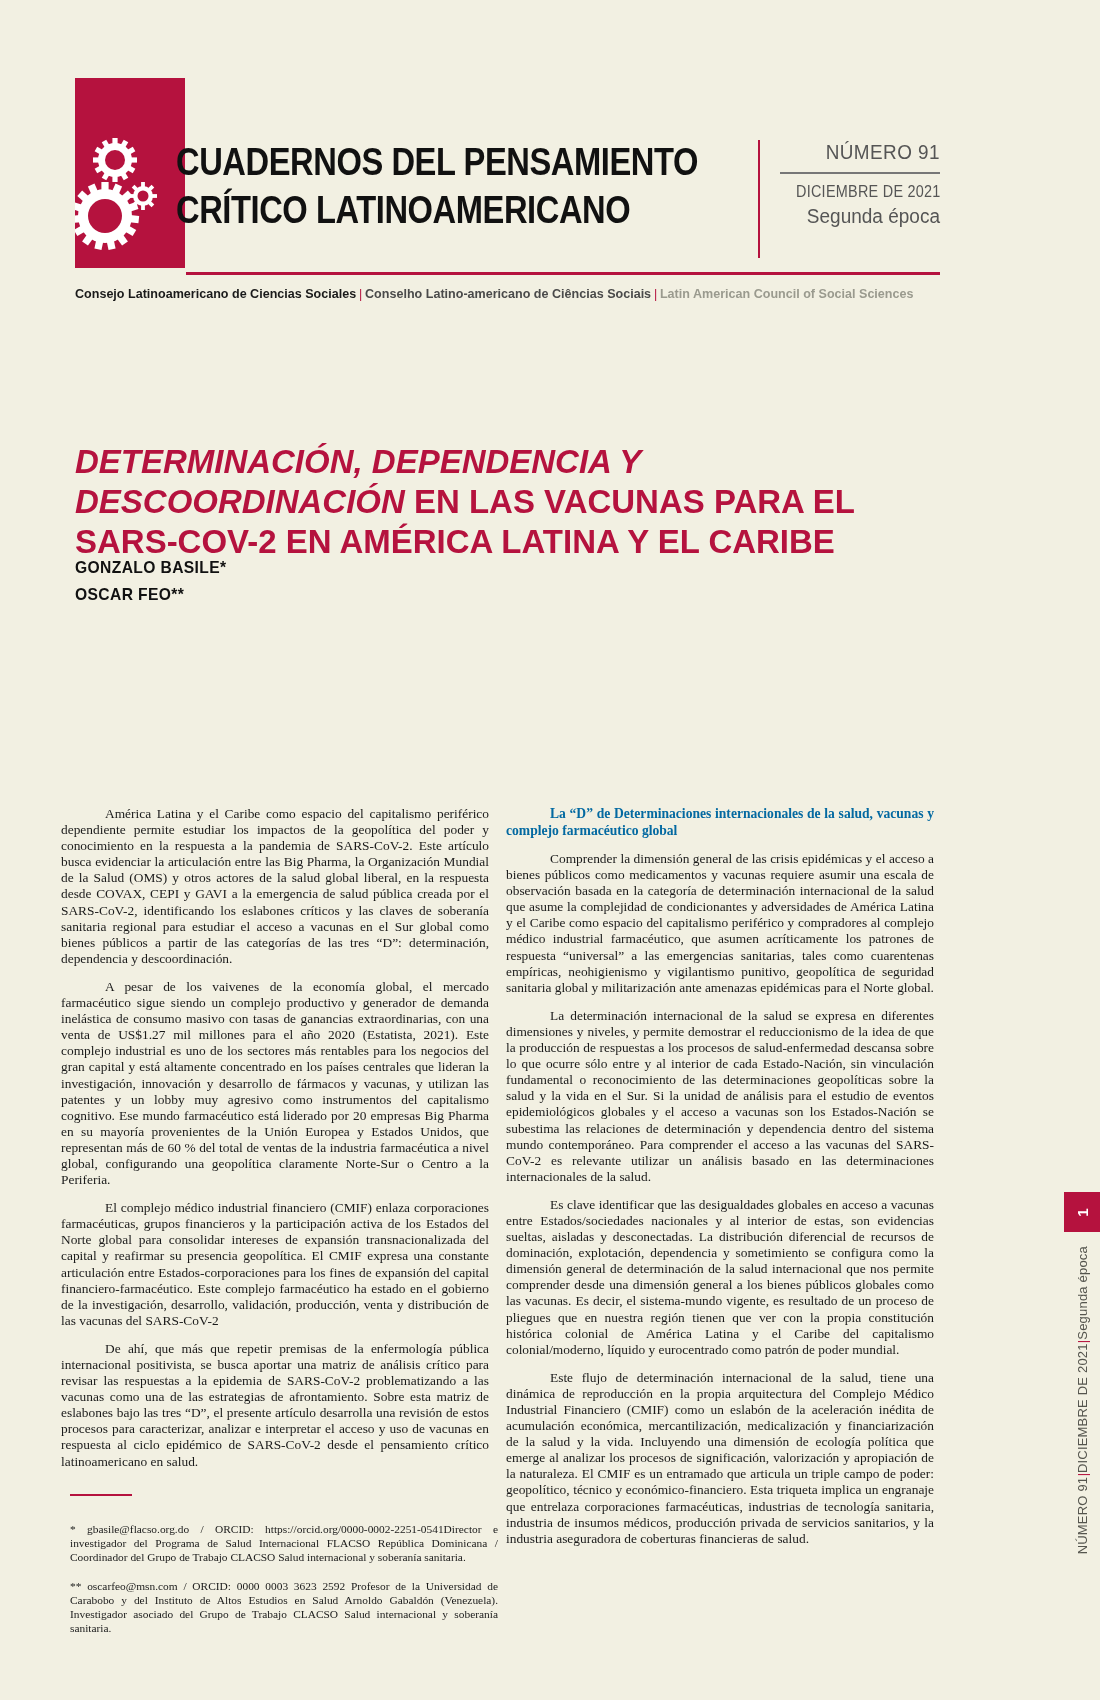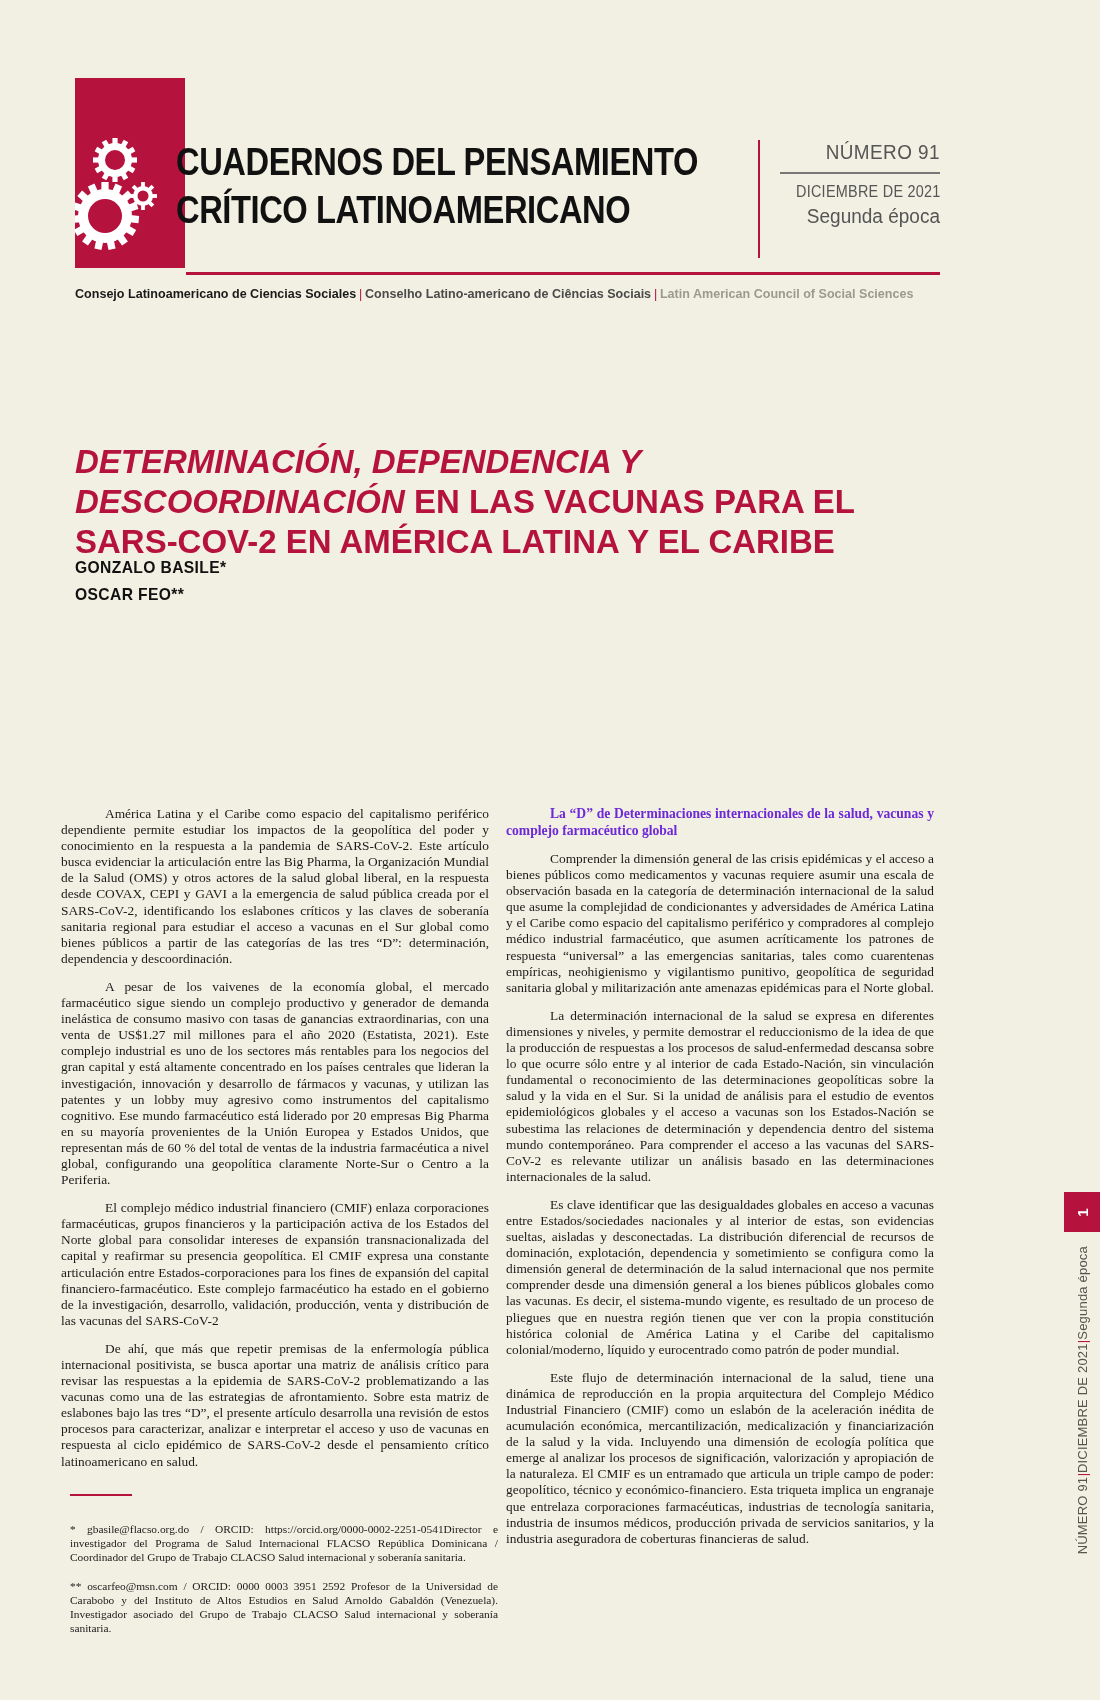--- a/index.html
+++ b/index.html
@@ -100,21 +100,21 @@
     position:absolute;top:806px;width:428px;
     font-size:13.4px;line-height:16.1px;
     text-align:justify;
     hyphens:auto;-webkit-hyphens:auto;
   }
   .col-left{left:61px;}
   .col-right{left:506px;}
   .col p{margin:0 0 12px 0;text-indent:44px;}
 
   .sec-head{
-    font-weight:bold;color:#6d28d9;
+    font-weight:bold;color:#0369a1;
     font-size:13.6px;line-height:16.5px;
     text-indent:0;margin:0 0 16px 0;
   }
 
   
   .fn-rule{
     position:absolute;left:70px;top:1494px;
     width:62px;height:2px;background:#b5123e;
   }
   .footnotes{
@@ -261,21 +261,21 @@
     <p class="sec-head">La “D” de Determinaciones internacionales de la salud, vacunas y complejo farmacéutico global</p>
     <p>Comprender la dimensión general de las crisis epidémicas y el acceso a bienes públicos como medicamentos y vacunas requiere asumir una escala de observación basada en la categoría de determinación internacional de la salud que asume la complejidad de condicionantes y adversidades de América Latina y el Caribe como espacio del capitalismo periférico y compradores al complejo médico industrial farmacéutico, que asumen acríticamente los patrones de respuesta “universal” a las emergencias sanitarias, tales como cuarentenas empíricas, neohigienismo y vigilantismo punitivo, geopolítica de seguridad sanitaria global y militarización ante amenazas epidémicas para el Norte global.</p>
     <p>La determinación internacional de la salud se expresa en diferentes dimensiones y niveles, y permite demostrar el reduccionismo de la idea de que la producción de respuestas a los procesos de salud-enfermedad descansa sobre lo que ocurre sólo entre y al interior de cada Estado-Nación, sin vinculación fundamental o reconocimiento de las determinaciones geopolíticas sobre la salud y la vida en el Sur. Si la unidad de análisis para el estudio de eventos epidemiológicos globales y el acceso a vacunas son los Estados-Nación se subestima las relaciones de determinación y dependencia dentro del sistema mundo contemporáneo. Para comprender el acceso a las vacunas del SARS-CoV-2 es relevante utilizar un análisis basado en las determinaciones internacionales de la salud.</p>
     <p>Es clave identificar que las desigualdades globales en acceso a vacunas entre Estados/sociedades nacionales y al interior de estas, son evidencias sueltas, aisladas y desconectadas. La distribución diferencial de recursos de dominación, explotación, dependencia y sometimiento se configura como la dimensión general de determinación de la salud internacional que nos permite comprender desde una dimensión general a los bienes públicos globales como las vacunas. Es decir, el sistema-mundo vigente, es resultado de un proceso de pliegues que en nuestra región tienen que ver con la propia constitución histórica colonial de América Latina y el Caribe del capitalismo colonial/moderno, líquido y eurocentrado como patrón de poder mundial.</p>
     <p>Este flujo de determinación internacional de la salud, tiene una dinámica de reproducción en la propia arquitectura del Complejo Médico Industrial Financiero (CMIF) como un eslabón de la aceleración inédita de acumulación económica, mercantilización, medicalización y financiarización de la salud y la vida. Incluyendo una dimensión de ecología política que emerge al analizar los procesos de significación, valorización y apropiación de la naturaleza. El CMIF es un entramado que articula un triple campo de poder: geopolítico, técnico y económico-financiero. Esta triqueta implica un engranaje que entrelaza corporaciones farmacéuticas, industrias de tecnología sanitaria, industria de insumos médicos, producción privada de servicios sanitarios, y la industria aseguradora de coberturas financieras de salud.</p>
   </section>
 
   <div class="fn-rule"></div>
   <section class="footnotes">
     <p>* gbasile@flacso.org.do / ORCID: https://orcid.org/0000-0002-2251-0541Director e investigador del Programa de Salud Internacional FLACSO República Dominicana / Coordinador del Grupo de Trabajo CLACSO Salud internacional y soberanía sanitaria.</p>
-    <p>** oscarfeo@msn.com / ORCID: 0000 0003 3951 2592 Profesor de la Universidad de Carabobo y del Instituto de Altos Estudios en Salud Arnoldo Gabaldón (Venezuela). Investigador asociado del Grupo de Trabajo CLACSO Salud internacional y soberanía sanitaria.</p>
+    <p>** oscarfeo@msn.com / ORCID: 0000 0003 3623 2592 Profesor de la Universidad de Carabobo y del Instituto de Altos Estudios en Salud Arnoldo Gabaldón (Venezuela). Investigador asociado del Grupo de Trabajo CLACSO Salud internacional y soberanía sanitaria.</p>
   </section>
 
   <aside class="side">
     <div class="side-num">
       <span>1</span>
     </div>
     <div class="side-text">
       <span><span>NÚMERO 91</span><span class="bar">|</span><span>DICIEMBRE DE 2021</span><span class="bar">|</span><span>Segunda época</span></span>
     </div>
   </aside>

